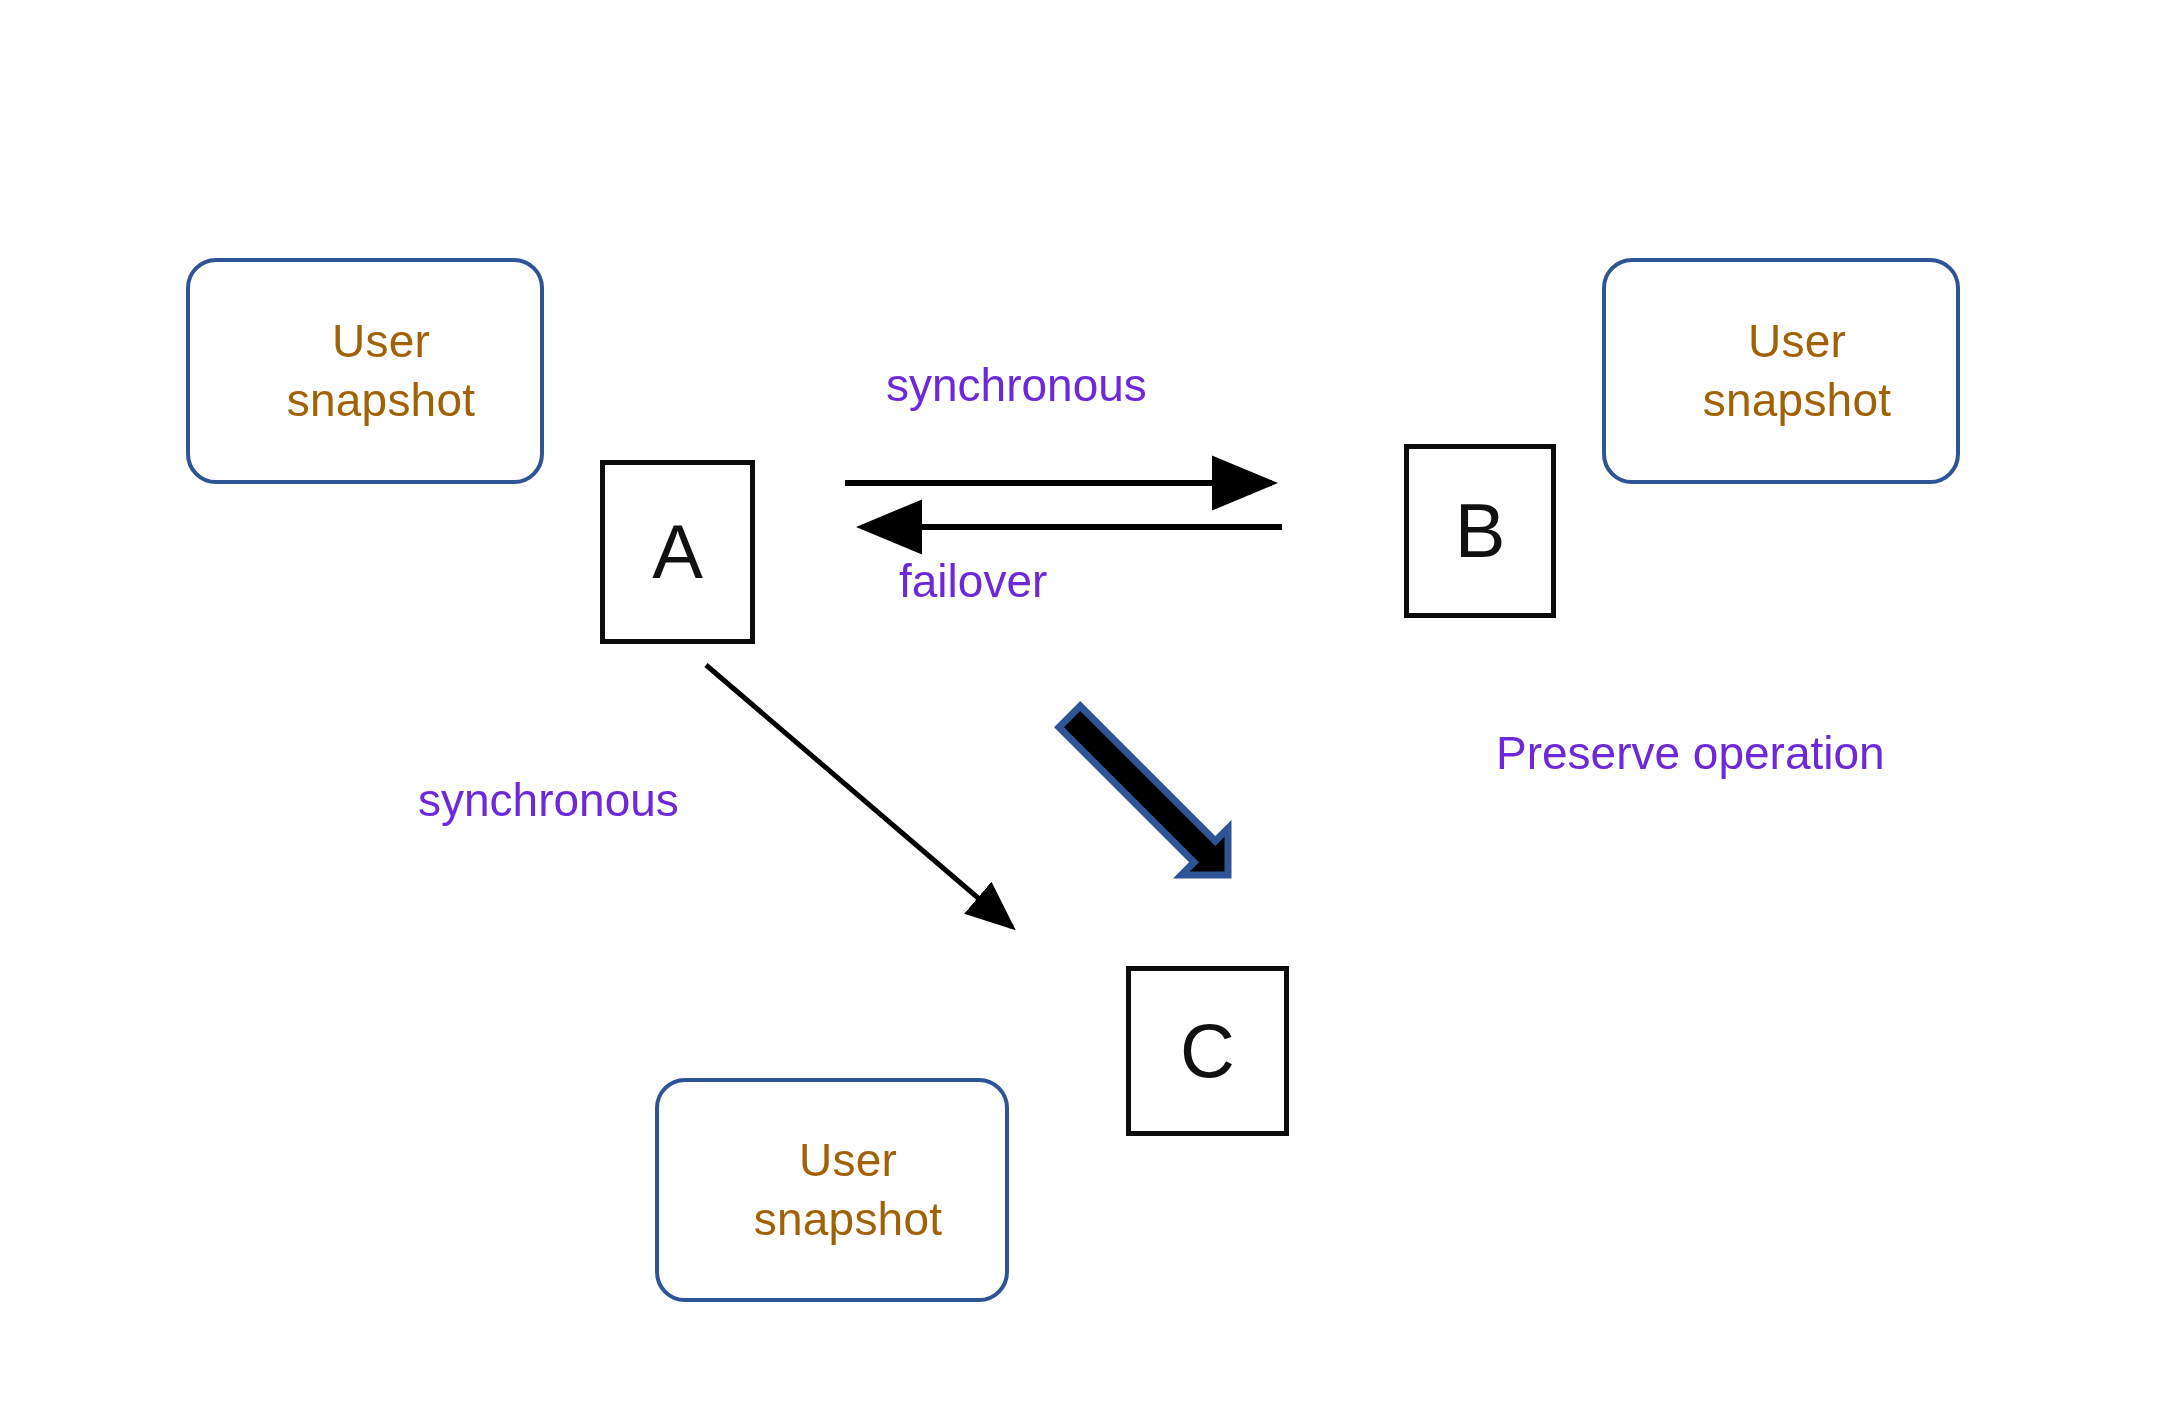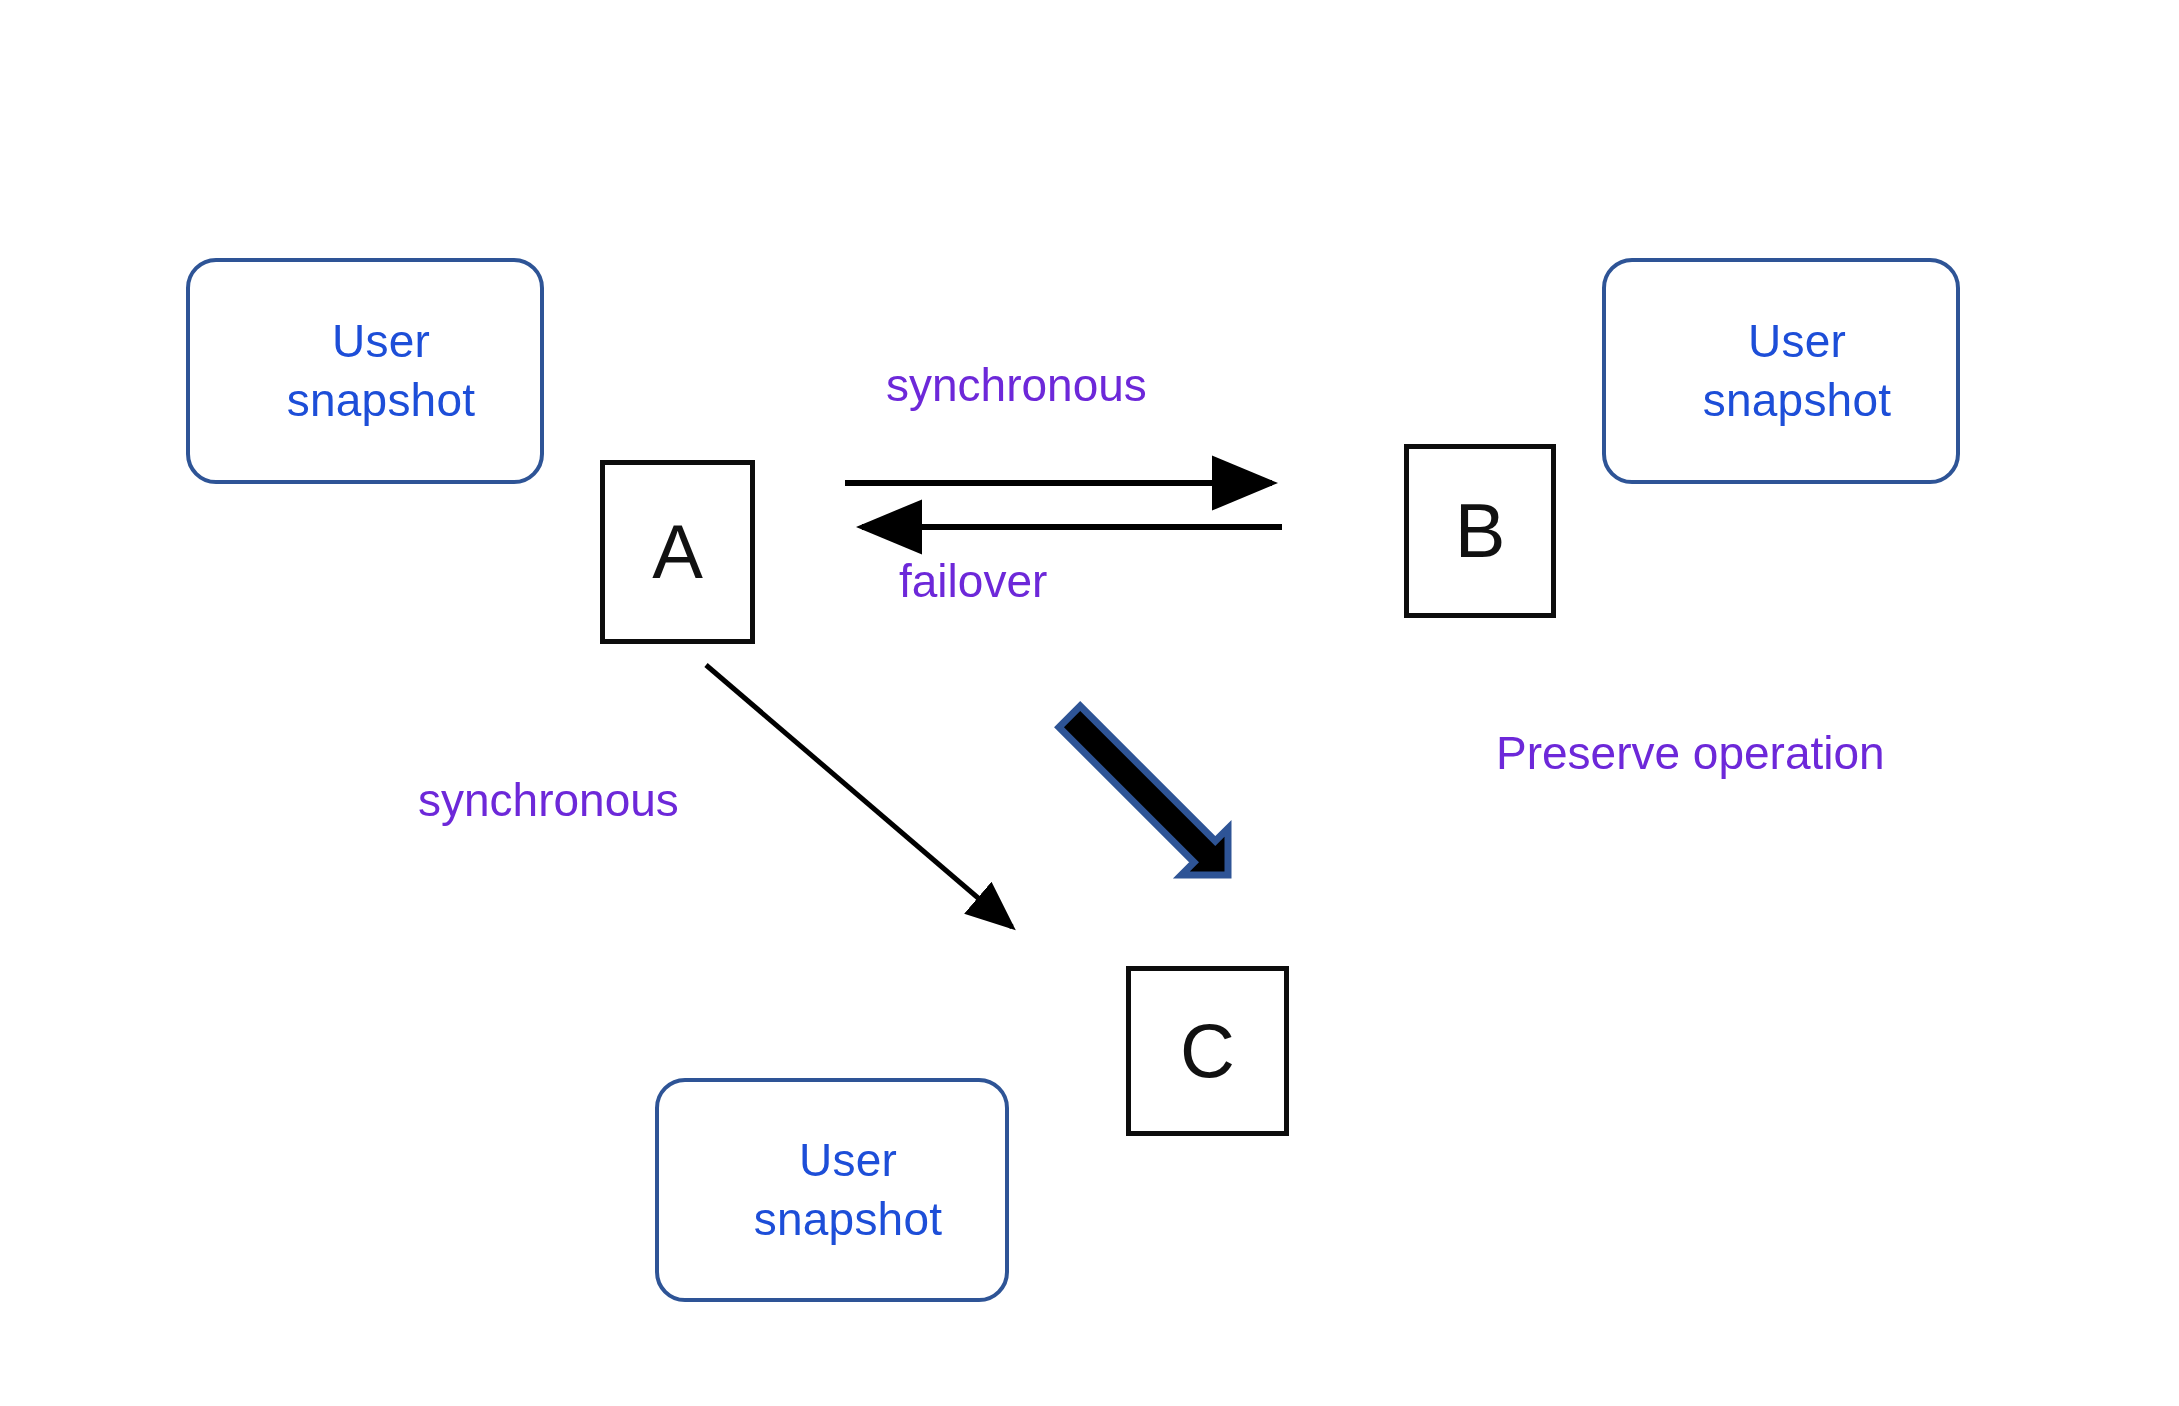--- a/index.html
+++ b/index.html
@@ -28,21 +28,21 @@
   .snapshot-box {
     position: absolute;
     box-sizing: border-box;
     background: #ffffff;
     border: 4px solid #2E5496;
     border-radius: 30px;
     display: flex;
     flex-direction: column;
     align-items: center;
     justify-content: center;
-    color: #1d4ed8;
+    color: #a16207;
     padding-left: 32px;
   }
   .snapshot-line {
     font-size: 46px;
     line-height: 1.28;
     font-weight: 400;
     letter-spacing: 0.2px;
     white-space: nowrap;
   }
   

